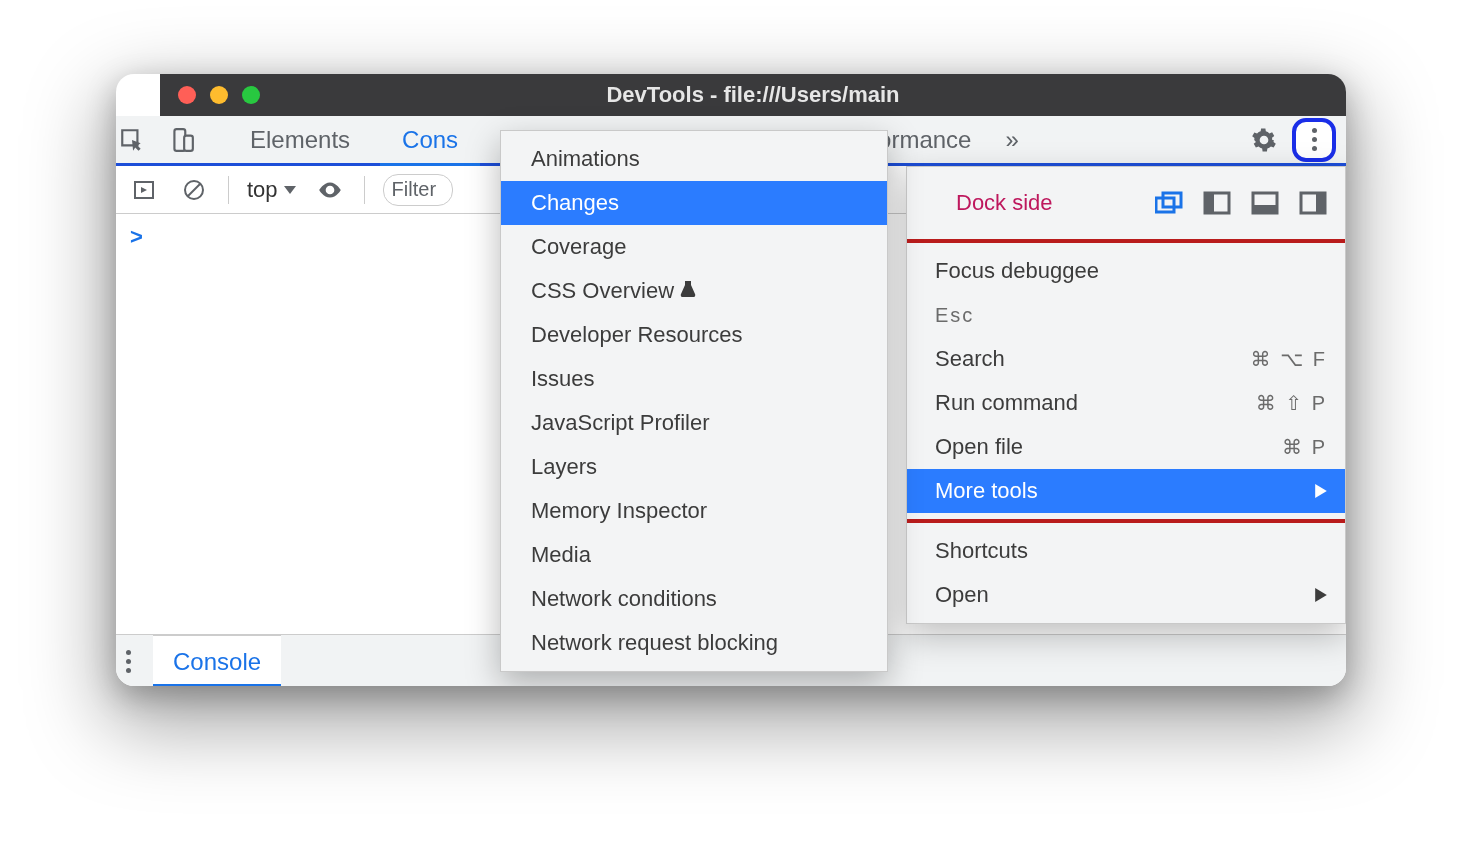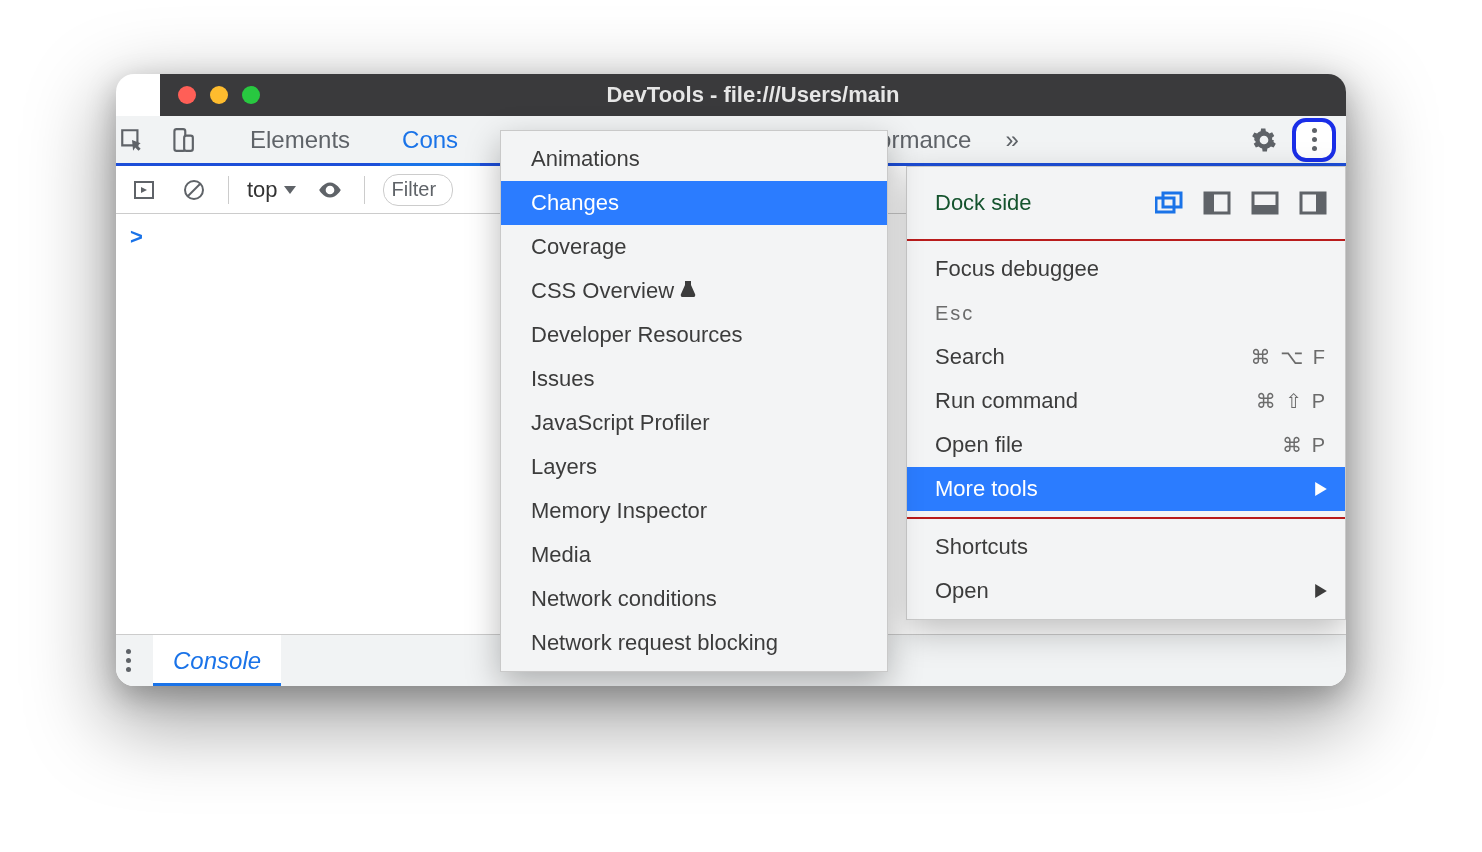--- a/index.html
+++ b/index.html
@@ -104,21 +104,21 @@
   
   .console-body {
     flex:1; background:#fff;
     height: 420px;
     position:relative;
   }
   .prompt { padding: 10px 14px; color:#1a73e8; font-weight:bold; font-size:22px; }
   
   .drawer {
     border-top:1px solid #ccc; background:#f1f3f4;
-    height:52px; display:flex; align-items:flex-end;font-style:italic;
+    height:52px; display:flex; 
   }
   .drawer-inner { display:flex; align-items:center; height:52px; padding-left:10px; gap:16px; }
   .drawer-dots { display:flex; flex-direction:column; gap:4px; margin-right:6px;}
   .drawer-dots span { width:5px; height:5px; border-radius:50%; background:#5f6368; }
   .drawer-tab {
     height:52px; display:flex; align-items:center;
     padding:0 20px; font-size:24px; color:#1a73e8;
     position:relative; background:#fff;
     border-top:1px solid #ccc;
   }
@@ -130,37 +130,37 @@
   .menu {
     position:absolute;
     right: 0; top: 92px;
     width: 440px;
     background:#f3f4f5;
     border:1px solid #c9c9c9;
     box-shadow: 0 12px 32px rgba(0,0,0,0.25);
     z-index: 10;
     font-size:22px;
   }
-  .menu-section { border-top:2px solid #b91c1c; padding: 6px 0; }
+  .menu-section { border-top:4px solid #b91c1c; padding: 6px 0; }
   .menu-section:first-child { border-top:none; }
   .menu-item {
     display:flex; align-items:center;
     height:44px; padding:0 18px 0 28px;
     justify-content:space-between;
     color:#3c3c3c;
   }
   .menu-item .shortcut { color:#6b6b6b; letter-spacing:2px; font-size:20px; }
   .menu-item.highlight { background:#2b7cff; color:#fff; }
   .menu-item.highlight .arrow svg path { fill:#fff; }
   .arrow { display:flex; align-items:center; }
   .dock-row {
     display:flex; align-items:center;
     height:60px; padding:0 18px 0 28px; gap: 20px;
   }
-  .dock-label { flex:1; color:#14532d; }
+  .dock-label { flex:1; color:#be185d;margin-left:21px; }
   .dock-icons { display:flex; gap:20px; }
   .dock-icon { width:28px; height:24px; }
   
   .submenu {
     position:absolute;
     left: 384px; top: 56px;
     width: 388px;
     background:#f3f4f5;
     border:1px solid #c9c9c9;
     box-shadow: 0 12px 32px rgba(0,0,0,0.28);

